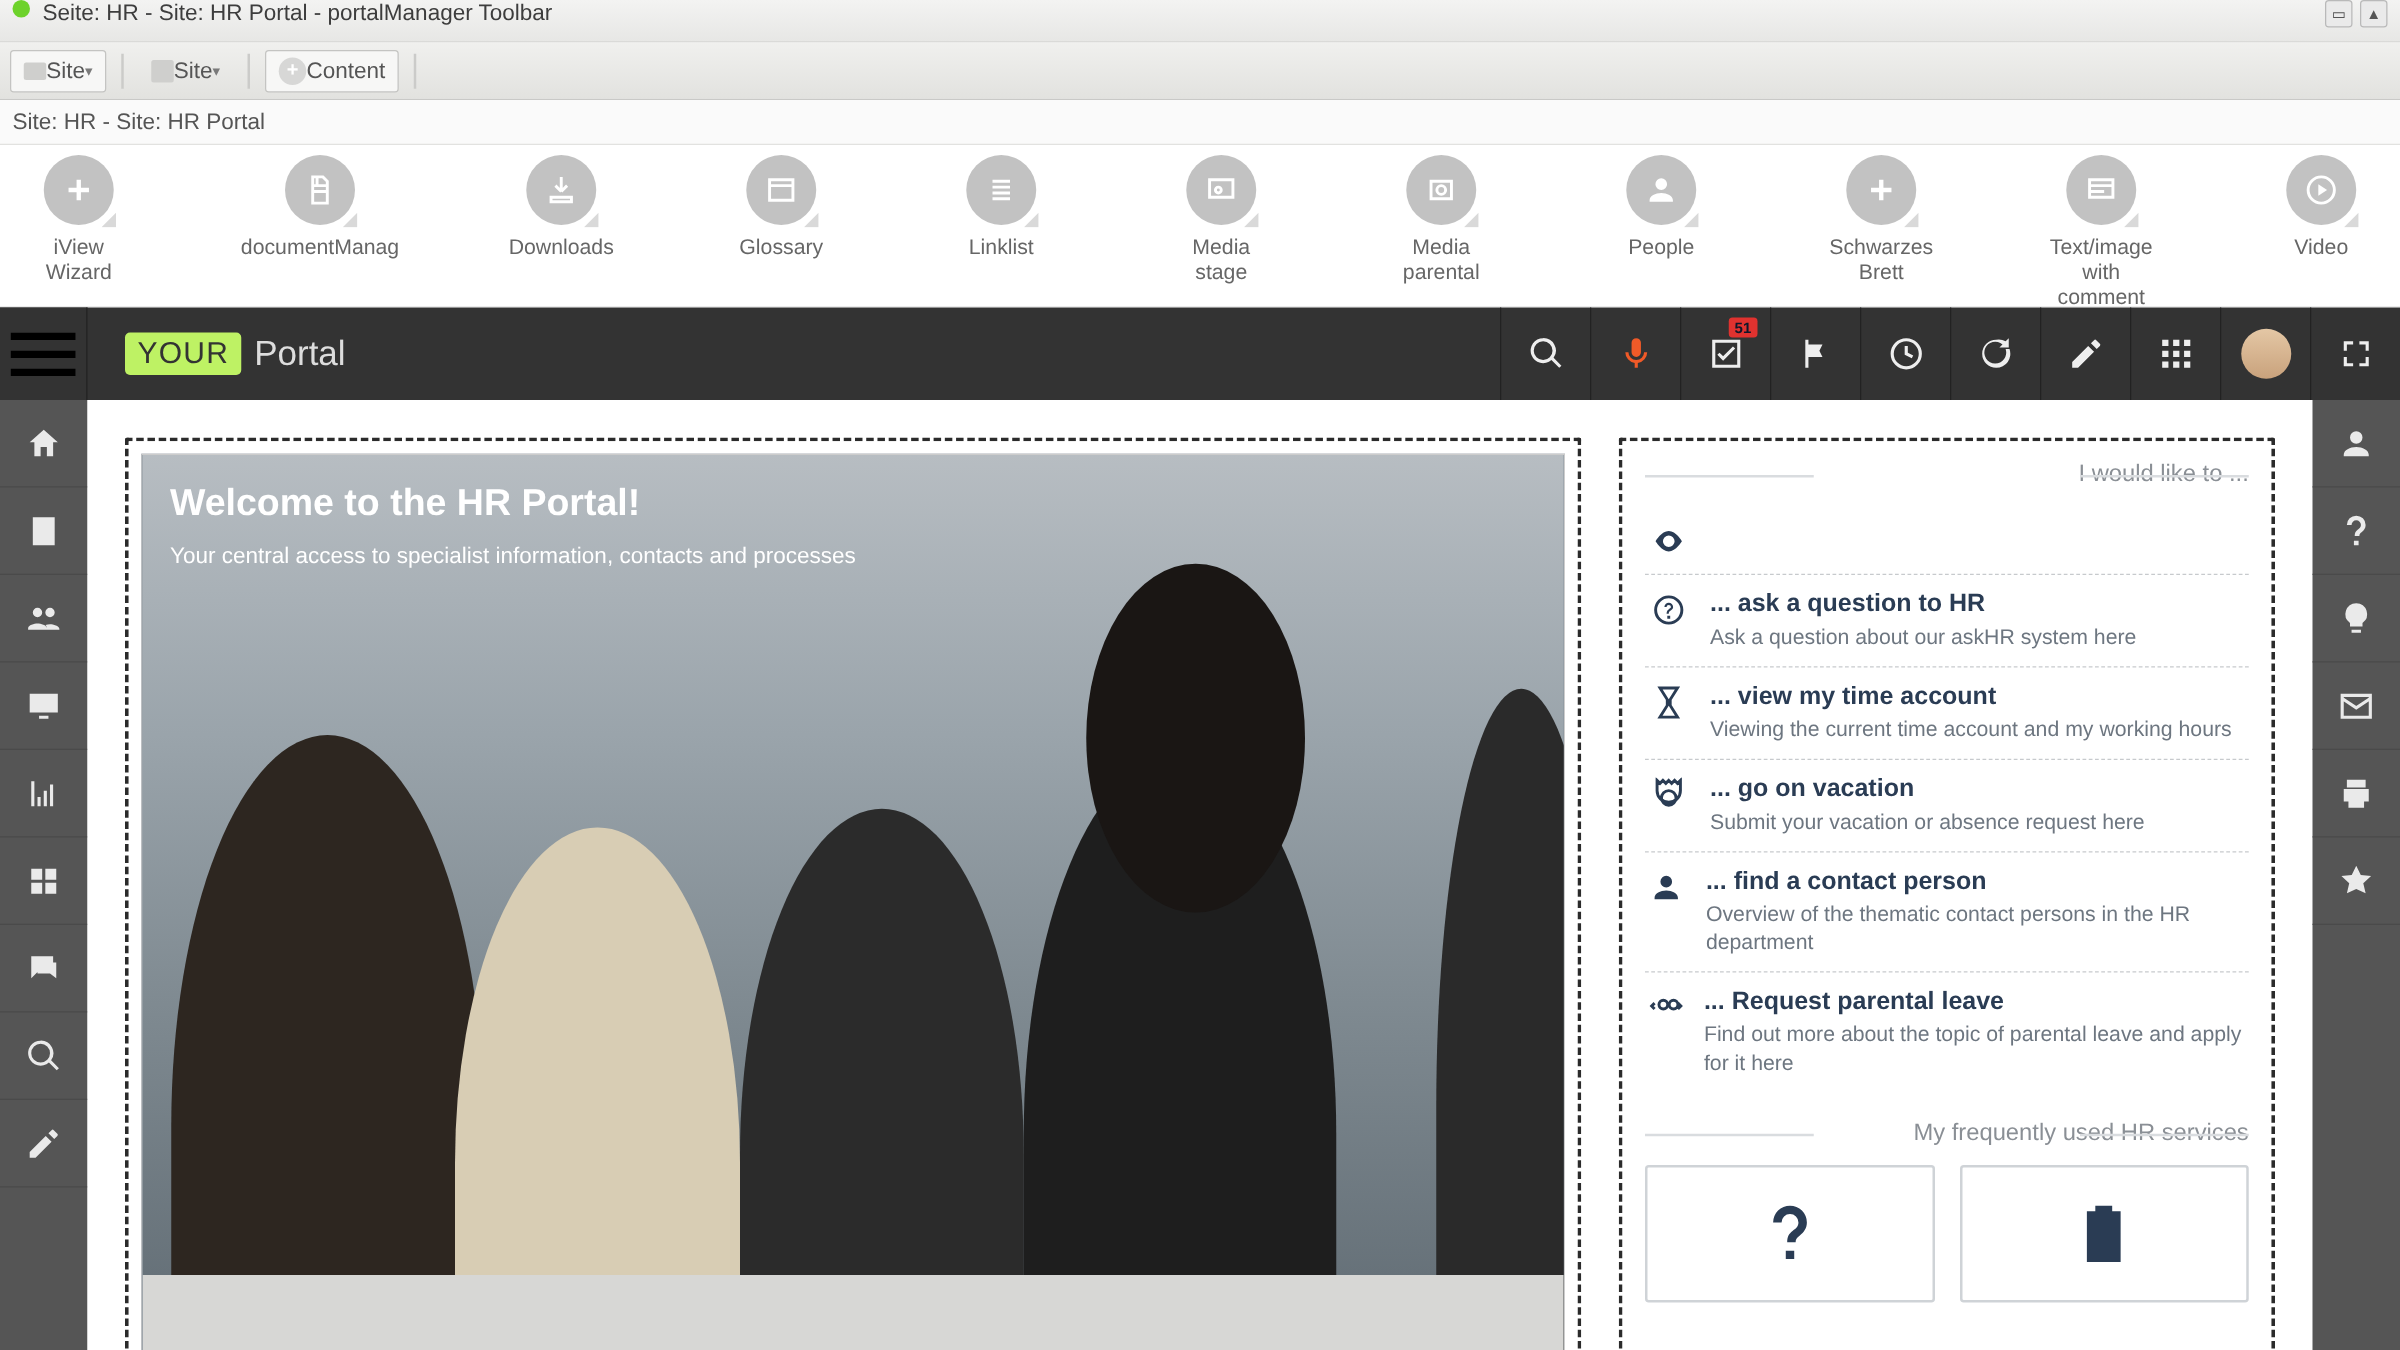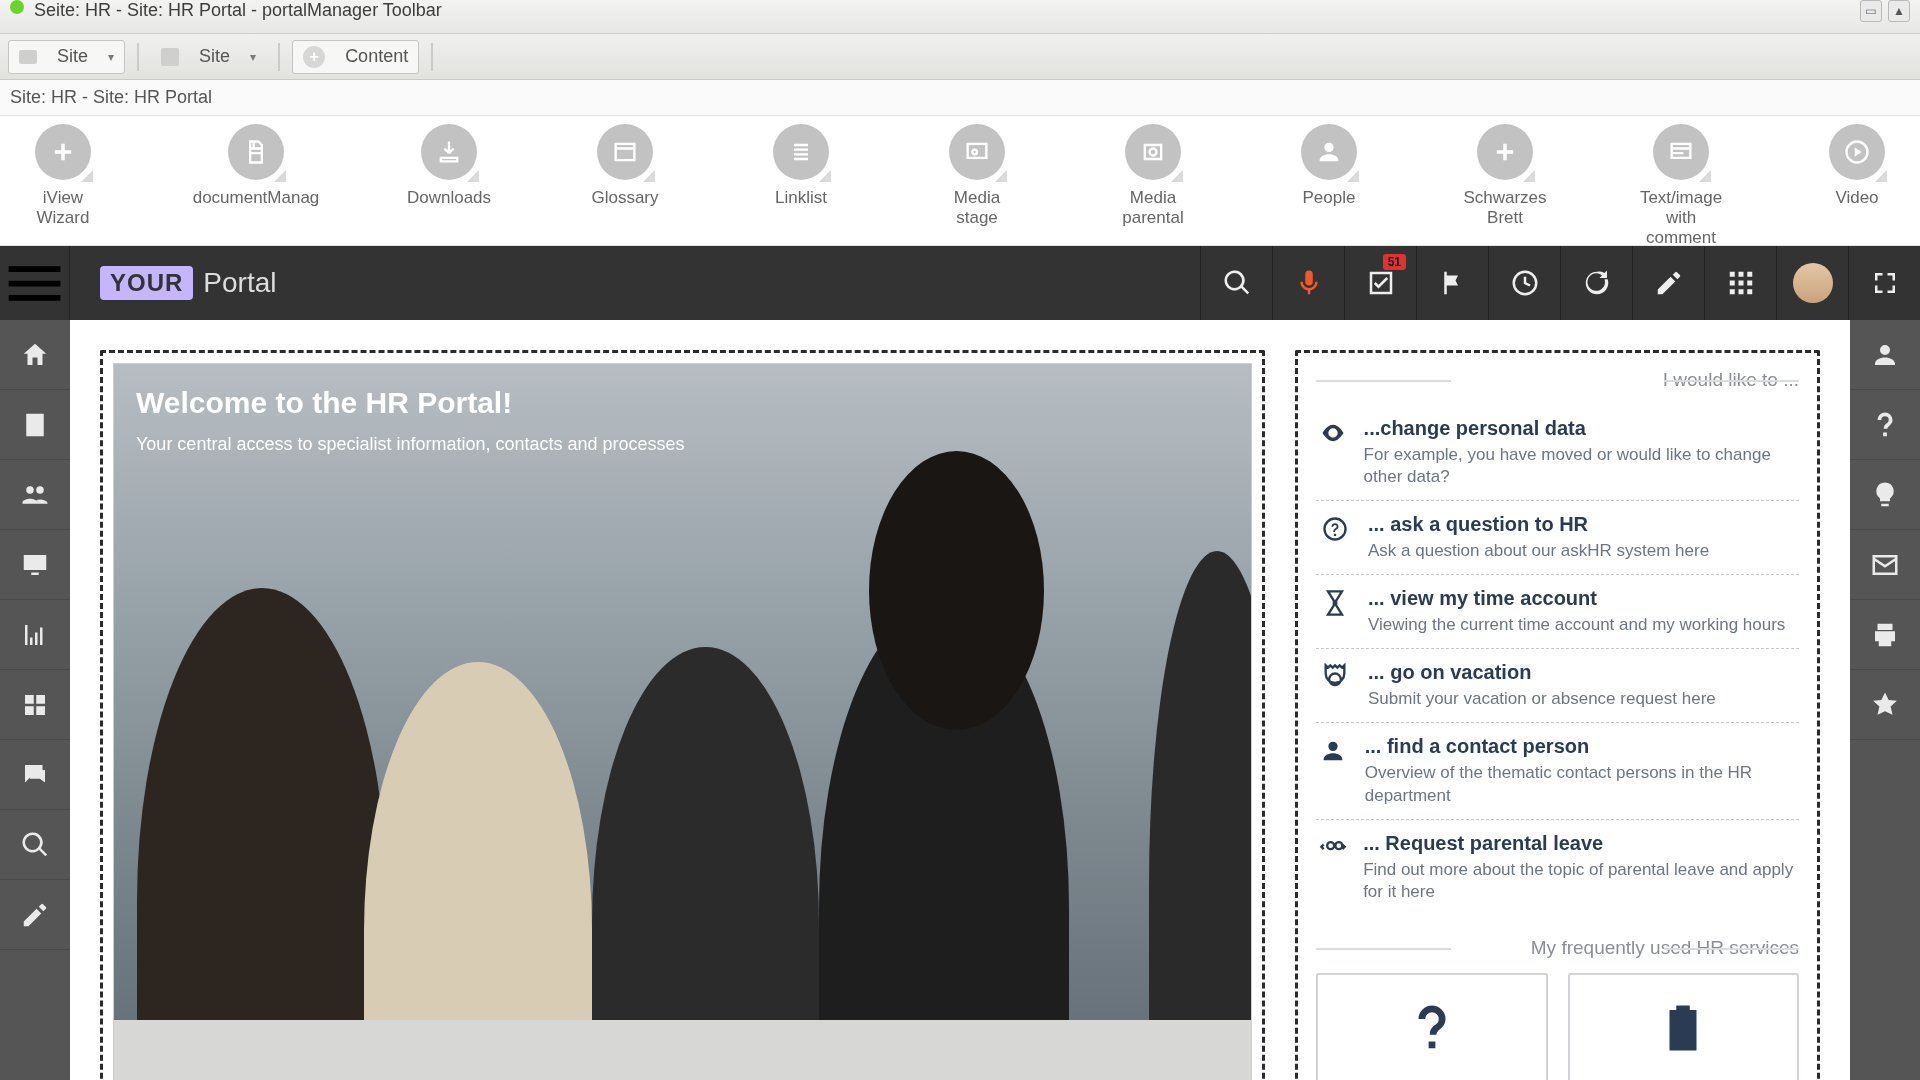--- a/index.html
+++ b/index.html
@@ -4,39 +4,39 @@
 <style>
 *{box-sizing:border-box;margin:0;padding:0;font-family:Arial,Helvetica,sans-serif}
 body{background:#fff;color:#333;overflow:hidden;width:1920px;height:1080px}
 
 .titlebar{display:flex;align-items:flex-start;height:34px;background:linear-gradient(#f3f3f2,#e7e7e5);border-bottom:1px solid #cfcfcd;padding:0 10px;font-size:18px;color:#3d3d3d}
 .titlebar .dot{width:14px;height:14px;border-radius:50%;background:#6dd22b;margin-right:10px}
 .titlebar .win-right{margin-left:auto;display:flex;gap:6px}
 .win-btn{width:22px;height:22px;border:1px solid #b9b9b9;background:#eaeaea;border-radius:3px;display:flex;align-items:center;justify-content:center;font-size:12px;color:#555}
 
 .toolbar-row{display:flex;align-items:center;height:46px;background:linear-gradient(#f0f0ee,#e2e2df);border-bottom:1px solid #c9c9c7;padding:0 8px;gap:12px}
-.toolbar-drop{display:flex;align-items:center;height:34px;background:#f7f7f6;border:1px solid #c4c4c2;border-radius:3px;padding:0 10px;font-size:18px;color:#555;gap:20px}
+.toolbar-drop{display:flex;align-items:center;height:34px;background:#f7f7f6;border:1px solid #c4c4c2;border-radius:3px;padding:0 10px;font-size:18px;color:#555;gap:0}
 .toolbar-drop .folder{width:18px;height:14px;background:#cfcfcd;border-radius:2px}
 .toolbar-drop .chev{font-size:12px;color:#7a7a7a}
 .toolbar-plus{width:22px;height:22px;border-radius:50%;background:#d7d7d6;color:#fff;display:flex;align-items:center;justify-content:center;font-weight:bold;font-size:16px}
 .rule{width:2px;height:28px;background:#cbcbc9}
 
 .crumb{height:36px;display:flex;align-items:center;padding:0 10px;font-size:18px;color:#555;background:#fafafa;border-bottom:1px solid #e2e2e0}
 
 .palette{display:flex;align-items:flex-start;height:130px;background:#fff;padding:8px 20px;gap:90px;border-bottom:1px solid #e5e5e5}
 .pal-item{display:flex;flex-direction:column;align-items:center;width:120px;gap:8px;font-size:17px;color:#666;text-align:center}
 .pal-circle{width:56px;height:56px;border-radius:50%;background:#c2c2c2;display:flex;align-items:center;justify-content:center;position:relative}
 .pal-circle svg{width:28px;height:28px;fill:#fff}
 .pal-circle::after{content:"";position:absolute;right:-2px;bottom:-2px;width:12px;height:12px;background:#d9d9d9;clip-path:polygon(100% 0,100% 100%,0 100%)}
 
 .portal{display:flex;height:calc(1080px - 34px - 46px - 36px - 130px)}
 .darkbar{height:74px;background:#333;display:flex;align-items:center;color:#fff}
 .darkbar .ham{width:70px;height:74px;display:flex;align-items:center;justify-content:center;background:#333;border-right:1px solid #222}
 .darkbar .logo{display:flex;align-items:center;margin-left:30px;font-size:28px;color:#ddd;gap:10px}
-.logo-badge{background:#c4b5fd;color:#333;font-weight:700;padding:3px 10px;border-radius:4px;font-size:24px;letter-spacing:1px}
+.logo-badge{background:#bef264;color:#333;font-weight:400;padding:3px 10px;border-radius:4px;font-size:24px;letter-spacing:1px}
 .darkbar .spacer{flex:1}
 .darkbar .iconbtn{width:72px;height:74px;display:flex;align-items:center;justify-content:center;border-left:1px solid #222;position:relative}
 .darkbar .iconbtn svg{width:30px;height:30px;fill:#eee}
 .darkbar .iconbtn.voice svg{fill:#f05a28}
 .badge{position:absolute;top:8px;right:10px;background:#e0322f;color:#0f172a;font-size:12px;padding:1px 5px;border-radius:3px;font-weight:bold}
 .avatar{width:40px;height:40px;border-radius:50%;background:linear-gradient(#e4c7a5,#c9a27c)}
 
 .rail{width:70px;background:#555;display:flex;flex-direction:column}
 .rail .rbtn{height:70px;display:flex;align-items:center;justify-content:center;border-bottom:1px solid #4a4a4a}
 .rail .rbtn svg{width:30px;height:30px;fill:#eaeaea}
@@ -342,24 +342,20 @@
       <div class="rightcol">
         <div class="dashed panel" style="flex:1;overflow:hidden">
           <div class="panel-title">I would like to ...</div>
           <div id="wishlist">
               <div class="wish">
                 <div class="wicon">
                   <svg viewBox="0 0 24 24">
                     <path d="M12 5c-5 0-9 7-9 7s4 7 9 7 9-7 9-7-4-7-9-7zm0 11a4 4 0 110-8 4 4 0 010 8z"></path>
                   </svg>
                 </div>
-                <div>
-                  <div class="wtit">...change personal data</div>
-                  <div class="wdesc">For example, you have moved or would like to change other data?</div>
-                </div>
               </div>
               <div class="wish">
                 <div class="wicon">
                   <svg viewBox="0 0 24 24">
                     <circle cx="12" cy="12" r="9" fill="none" stroke="#2a3c54" stroke-width="2"></circle>
                     <path d="M12 7a3 3 0 013 3c0 1.2-.8 1.8-1.6 2.4-.9.6-1.4 1-1.4 2.1h-1.5c0-1.9 1-2.6 1.8-3.2.7-.5 1.2-.9 1.2-1.3a1.5 1.5 0 00-3 0H9a3 3 0 013-3zm-1 9h2v2h-2z"></path>
                   </svg>
                 </div>
                 <div>
                   <div class="wtit">... ask a question to HR</div>

